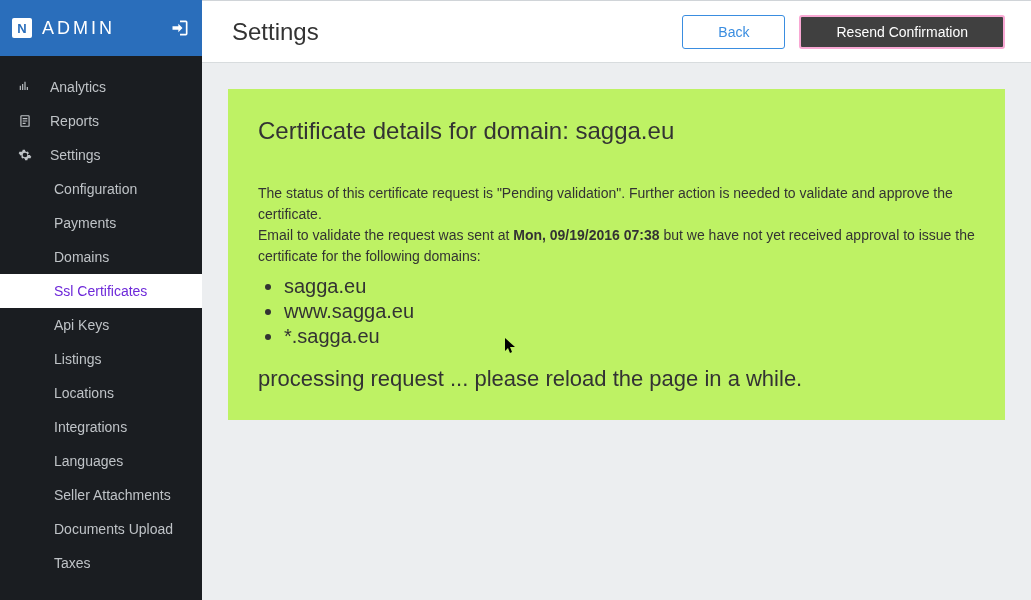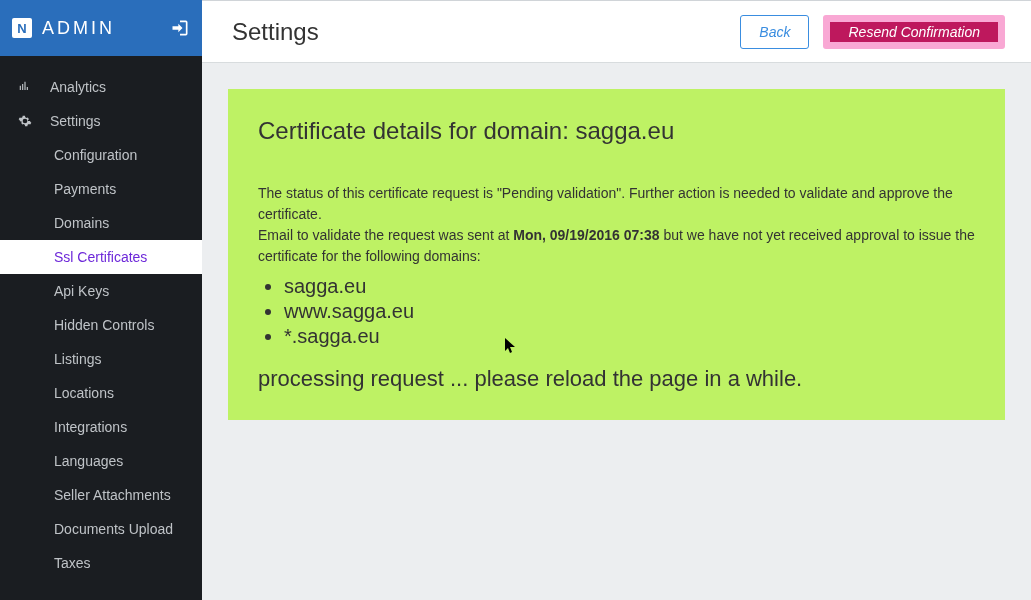--- a/index.html
+++ b/index.html
@@ -65,30 +65,29 @@
     background: #fff;
     display: flex;
     align-items: center;
     justify-content: space-between;
     padding: 0 26px 0 30px;
     border-bottom: 1px solid #d8dcde;
   }
   .page-title { font-size: 24px; font-weight: 400; color: #333; }
   .top-actions { display: flex; gap: 14px; }
   .btn {
-    height: 34px; padding: 0 18px; font-size: 14px;
+    height: 34px; padding: 0 35px; font-size: 14px;
     border-radius: 3px; display:flex; align-items:center;
     cursor: pointer;
-    font-style: italic;
   }
   .btn-outline {
     background: #fff; border: 1px solid #3a8de0; color: #3a8de0;
   }
   .btn-primary {
-    background: #be185d; border: 7px solid #f9a8d4; color: #fff;
+    background: #404040; border: 2px solid #f9a8d4; color: #fff;
   }
   .content-wrap { padding: 26px; }
   .card {
     background: #bef264;
     padding: 28px 30px;
   }
   .card-title {
     font-size: 24px; font-weight: 400; color: #333;
     margin-bottom: 38px;
   }
@@ -123,33 +122,41 @@
     <div class="nav-item">
       <span class="icon">
         <svg width="14" height="14" viewBox="0 0 24 24" fill="#bfc3c7">
             <path d="M3 17h2v-7H3v7zm4 0h2V7H7v10zm4 0h2V3h-2v14zm4 0h2v-5h-2v5z"></path>
           </svg>
       </span>
       <span>Analytics</span>
     </div>
     <div class="nav-item">
       <span class="icon">
+        <svg width="14" height="14" viewBox="0 0 24 24" fill="none" stroke="#bfc3c7" stroke-width="2">
+            <rect x="5" y="3" width="14" height="18" rx="1"></rect>
+            <path d="M8 8h8M8 12h8M8 16h5"></path>
+          </svg>
+      </span>
+      <span>Reports</span>
+    </div>
+    <div class="nav-item">
+      <span class="icon">
         <svg width="14" height="14" viewBox="0 0 24 24" fill="#bfc3c7">
             <path d="M12 8a4 4 0 1 0 0 8 4 4 0 0 0 0-8zm9 4a7 7 0 0 1-.1 1.2l2 1.6-2 3.4-2.4-1a7 7 0 0 1-2 1.2l-.4 2.6h-4l-.4-2.6a7 7 0 0 1-2-1.2l-2.4 1-2-3.4 2-1.6A7 7 0 0 1 3 12a7 7 0 0 1 .1-1.2l-2-1.6 2-3.4 2.4 1a7 7 0 0 1 2-1.2L8 3h4l.4 2.6a7 7 0 0 1 2 1.2l2.4-1 2 3.4-2 1.6c.1.4.2.8.2 1.2z"></path>
           </svg>
       </span>
       <span>Settings</span>
     </div>
     <div id="sub-container">
         <div class="nav-sub">Configuration</div>
         <div class="nav-sub">Payments</div>
         <div class="nav-sub">Domains</div>
         <div class="nav-sub active">Ssl Certificates</div>
         <div class="nav-sub">Api Keys</div>
-        <div class="nav-sub">Hidden Controls</div>
         <div class="nav-sub">Listings</div>
         <div class="nav-sub">Locations</div>
         <div class="nav-sub">Integrations</div>
         <div class="nav-sub">Languages</div>
         <div class="nav-sub">Seller Attachments</div>
         <div class="nav-sub">Documents Upload</div>
         <div class="nav-sub">Taxes</div>
       </div>
   </div>
 </div>

